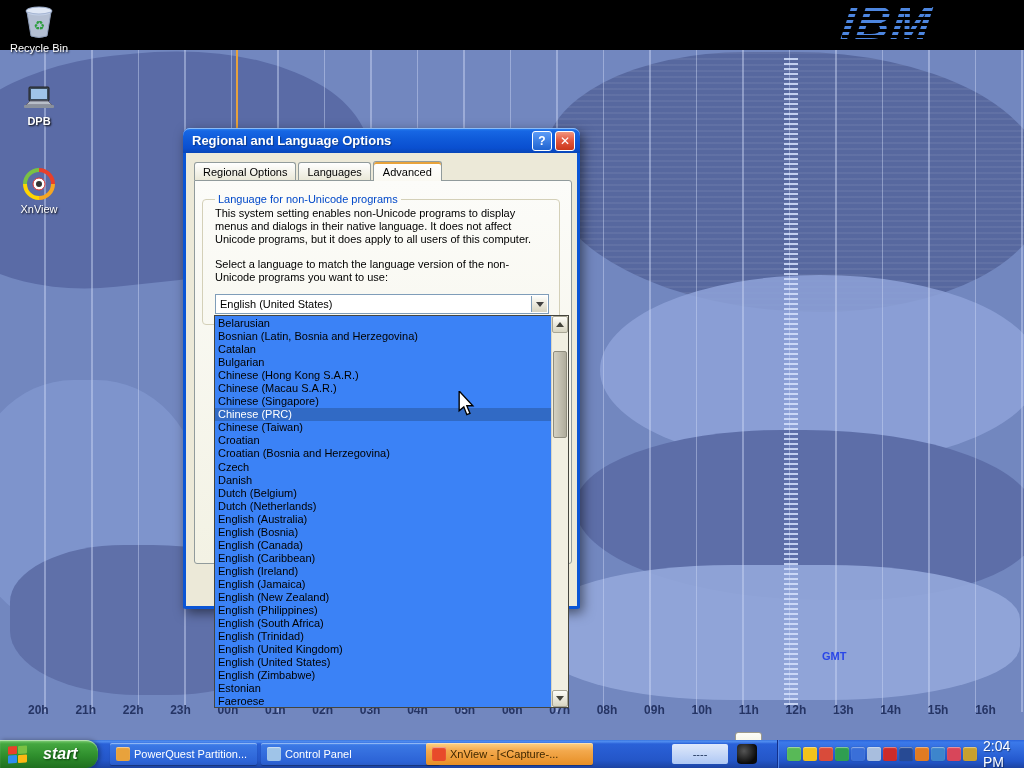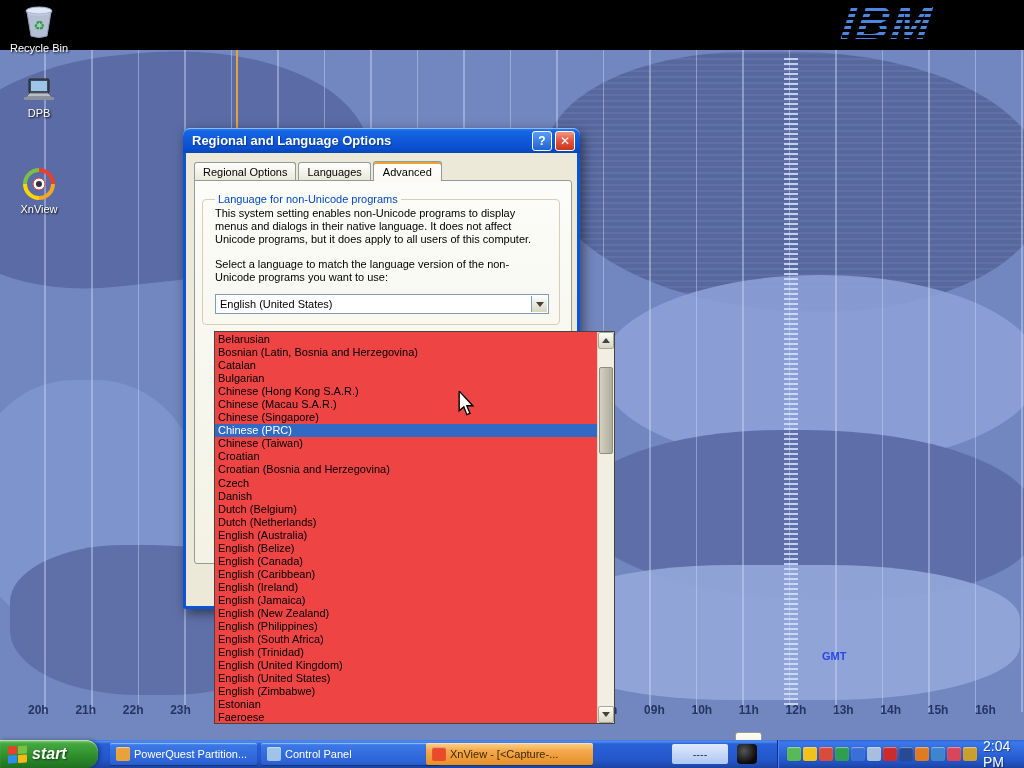--- a/index.html
+++ b/index.html
@@ -28,21 +28,21 @@
            background:repeating-linear-gradient(180deg, rgba(212,224,252,.85) 0 2px, transparent 2px 5px); }
   .orange-line { position:absolute; left:236px; top:50px; width:2px; height:84px; background:#E8A23C; }
   .gmt { position:absolute; left:822px; top:650px; font-size:11px; font-weight:bold; color:#2946E8; }
   .hours { position:absolute; left:0; top:703px; width:1024px; display:flex; justify-content:space-between;
            padding:0 28px; font-size:12px; font-weight:bold; color:#253464; }
 
   
   .icon-item { position:absolute; width:78px; text-align:center; color:#fff; font-size:11px; cursor:default; }
   .icon-item .lbl { display:block; margin-top:1px; text-shadow:1px 1px 2px #000; }
   .ico-rb   { left:0; top:5px; }
-  .ico-dpb  { left:0; top:76px; }
+  .ico-dpb  { left:0; top:84px;font-weight:bold; }
   .ico-xnv  { left:0; top:168px; }
 
   
   .dialog { position:absolute; left:183px; top:128px; width:397px; height:481px; z-index:10;
             border:3px solid #0A55D5; border-top:0; border-radius:7px 7px 3px 3px;
             background:#ECE9D8; box-shadow:3px 4px 12px rgba(0,0,0,.5); }
   .titlebar { position:relative; margin:0 -3px; height:25px; border-radius:7px 7px 0 0;
               background:linear-gradient(180deg,#2f88f4 0%,#1767e4 12%,#0f5ad9 45%,#0a4fd0 80%,#0846b8 100%);
               box-shadow:inset 0 1px 0 rgba(255,255,255,.45);
               display:flex; align-items:center; padding:0 5px 0 9px; }
@@ -70,22 +70,22 @@
   .combo { position:relative; margin:10px 2px 0 4px; height:20px; background:#fff;
            border:1px solid #7F9DB9; display:flex; align-items:center; font-size:11px; padding-left:4px; }
   .combo-btn { position:absolute; right:1px; top:1px; bottom:1px; width:16px;
                background:linear-gradient(180deg,#FEFEFB,#D8D4C0); border-left:1px solid #7F9DB9;
                display:flex; align-items:center; justify-content:center; }
   .tri-down { width:0; height:0; border:4px solid transparent; border-top:5px solid #404040; margin-top:4px; }
   .btn-frag { position:absolute; left:549px; top:579px; width:27px; height:22px; z-index:15;
               background:linear-gradient(180deg,#FDFDF8,#ECE9D2); border:1px solid #9C9A8C; border-radius:3px; }
 
   
-  .droplist { position:absolute; left:214px; top:331px; width:401px; height:393px; z-index:30;
-              background:#ef4444; border:1px solid #45453E; font-size:11px; }
+  .droplist { position:absolute; left:214px; top:315px; width:355px; height:393px; z-index:30;
+              background:#3b82f6; border:1px solid #45453E; font-size:11px; }
   .dl-items { position:absolute; left:0; top:1px; right:17px; bottom:0; overflow:hidden; }
   .dl-item { height:13.05px; line-height:13px; padding-left:3px; white-space:nowrap; color:#000; }
   .dl-item.selected { background:#316AC5; color:#fff; }
   .dl-scroll { position:absolute; right:0; top:0; bottom:0; width:17px; background:#F1EFE2;
                border-left:1px solid #D8D5C4; }
   .dl-btn { position:absolute; left:0; width:16px; height:17px;
             background:linear-gradient(180deg,#FDFDF8,#D8D5C2); border:1px solid #A8A695; border-radius:2px;
             display:flex; align-items:center; justify-content:center; }
   .dl-up { top:0; } .dl-down { bottom:0; }
   .arr-up { width:0; height:0; border:4px solid transparent; border-bottom:5px solid #44443C; margin-top:-4px; }
@@ -93,21 +93,21 @@
   .dl-thumb { position:absolute; left:1px; width:14px; top:35px; height:87px;
               background:linear-gradient(90deg,#D4D1C2,#AFAC9C); border:1px solid #8F8D7E; border-radius:2px; }
 
   
   .cursor { position:absolute; left:457px; top:391px; z-index:100; pointer-events:none; }
 
   
   .taskbar { position:absolute; left:0; top:740px; width:1024px; height:28px; z-index:50;
              background:linear-gradient(180deg,#3b77e0 0%,#4f8cf0 6%,#2a61d8 14%,#2456c8 72%,#1c43a2 100%); }
   .start { position:absolute; left:0; top:0; height:28px; width:98px; display:flex; align-items:center;
-           gap:5px; padding-left:8px; border-radius:0 12px 12px 0; cursor:default;
+           gap:16px; padding-left:8px; border-radius:0 12px 12px 0; cursor:default;
            background:linear-gradient(180deg,#7ece73 0%,#44a740 14%,#2f8f2d 55%,#1f701f 100%);
            box-shadow:inset 0 1px 1px rgba(255,255,255,.5), 2px 0 4px rgba(0,0,0,.35); }
   .start .s-lbl { color:#fff; font-style:italic; font-weight:bold; font-size:16px; text-shadow:1px 1px 2px #0a3a0a; }
   .flag { width:19px; height:17px; display:grid; grid-template:1fr 1fr / 1fr 1fr; gap:1px; transform:skewY(-4deg); }
   .flag i { border-radius:1px; }
   .flag .f1 { background:#e8402a; } .flag .f2 { background:#7ac143; }
   .flag .f3 { background:#2e8def; } .flag .f4 { background:#fdb813; }
   .tasks { position:absolute; inset:0; }
   .task { position:absolute; top:3px; height:22px; border-radius:2px; display:flex; align-items:center;
           gap:4px; padding:0 6px; font-size:11px; color:#fff; overflow:hidden; white-space:nowrap; cursor:default;
@@ -248,21 +248,21 @@
         <div class="dl-item">Chinese (Singapore)</div>
         <div class="dl-item selected">Chinese (PRC)</div>
         <div class="dl-item">Chinese (Taiwan)</div>
         <div class="dl-item">Croatian</div>
         <div class="dl-item">Croatian (Bosnia and Herzegovina)</div>
         <div class="dl-item">Czech</div>
         <div class="dl-item">Danish</div>
         <div class="dl-item">Dutch (Belgium)</div>
         <div class="dl-item">Dutch (Netherlands)</div>
         <div class="dl-item">English (Australia)</div>
-        <div class="dl-item">English (Belize)</div>
+        <div class="dl-item">English (Bosnia)</div>
         <div class="dl-item">English (Canada)</div>
         <div class="dl-item">English (Caribbean)</div>
         <div class="dl-item">English (Ireland)</div>
         <div class="dl-item">English (Jamaica)</div>
         <div class="dl-item">English (New Zealand)</div>
         <div class="dl-item">English (Philippines)</div>
         <div class="dl-item">English (South Africa)</div>
         <div class="dl-item">English (Trinidad)</div>
         <div class="dl-item">English (United Kingdom)</div>
         <div class="dl-item">English (United States)</div>

